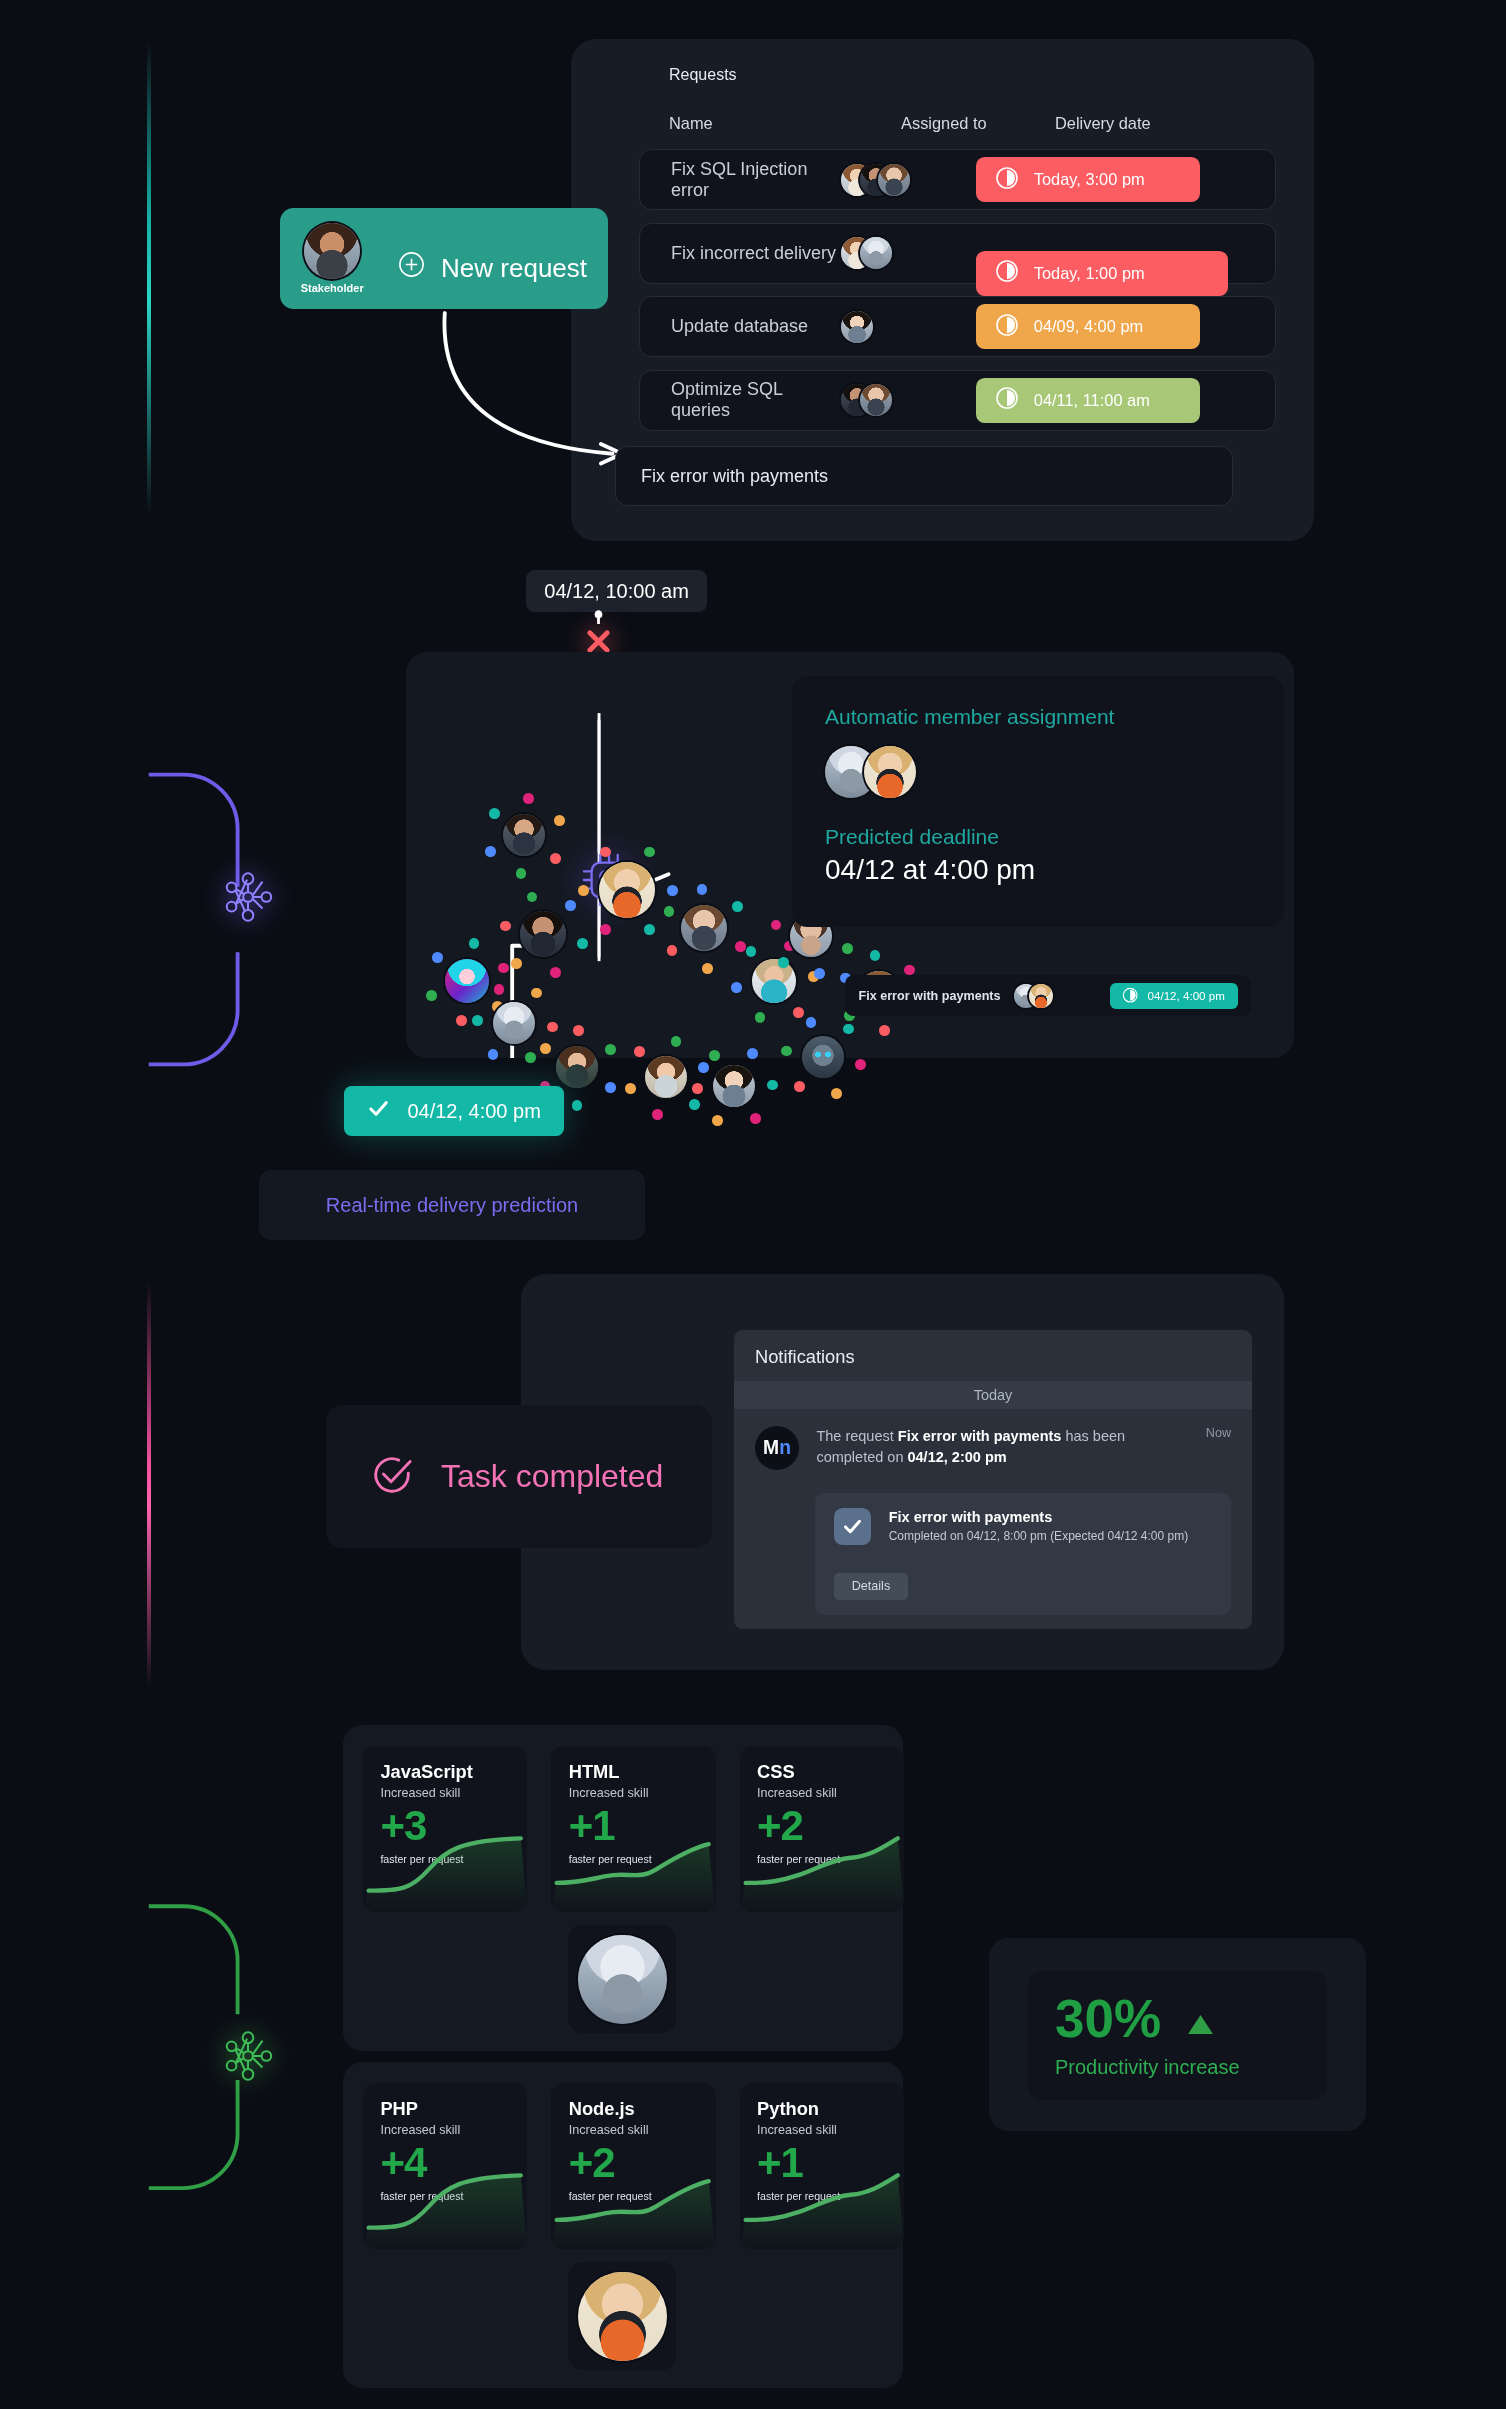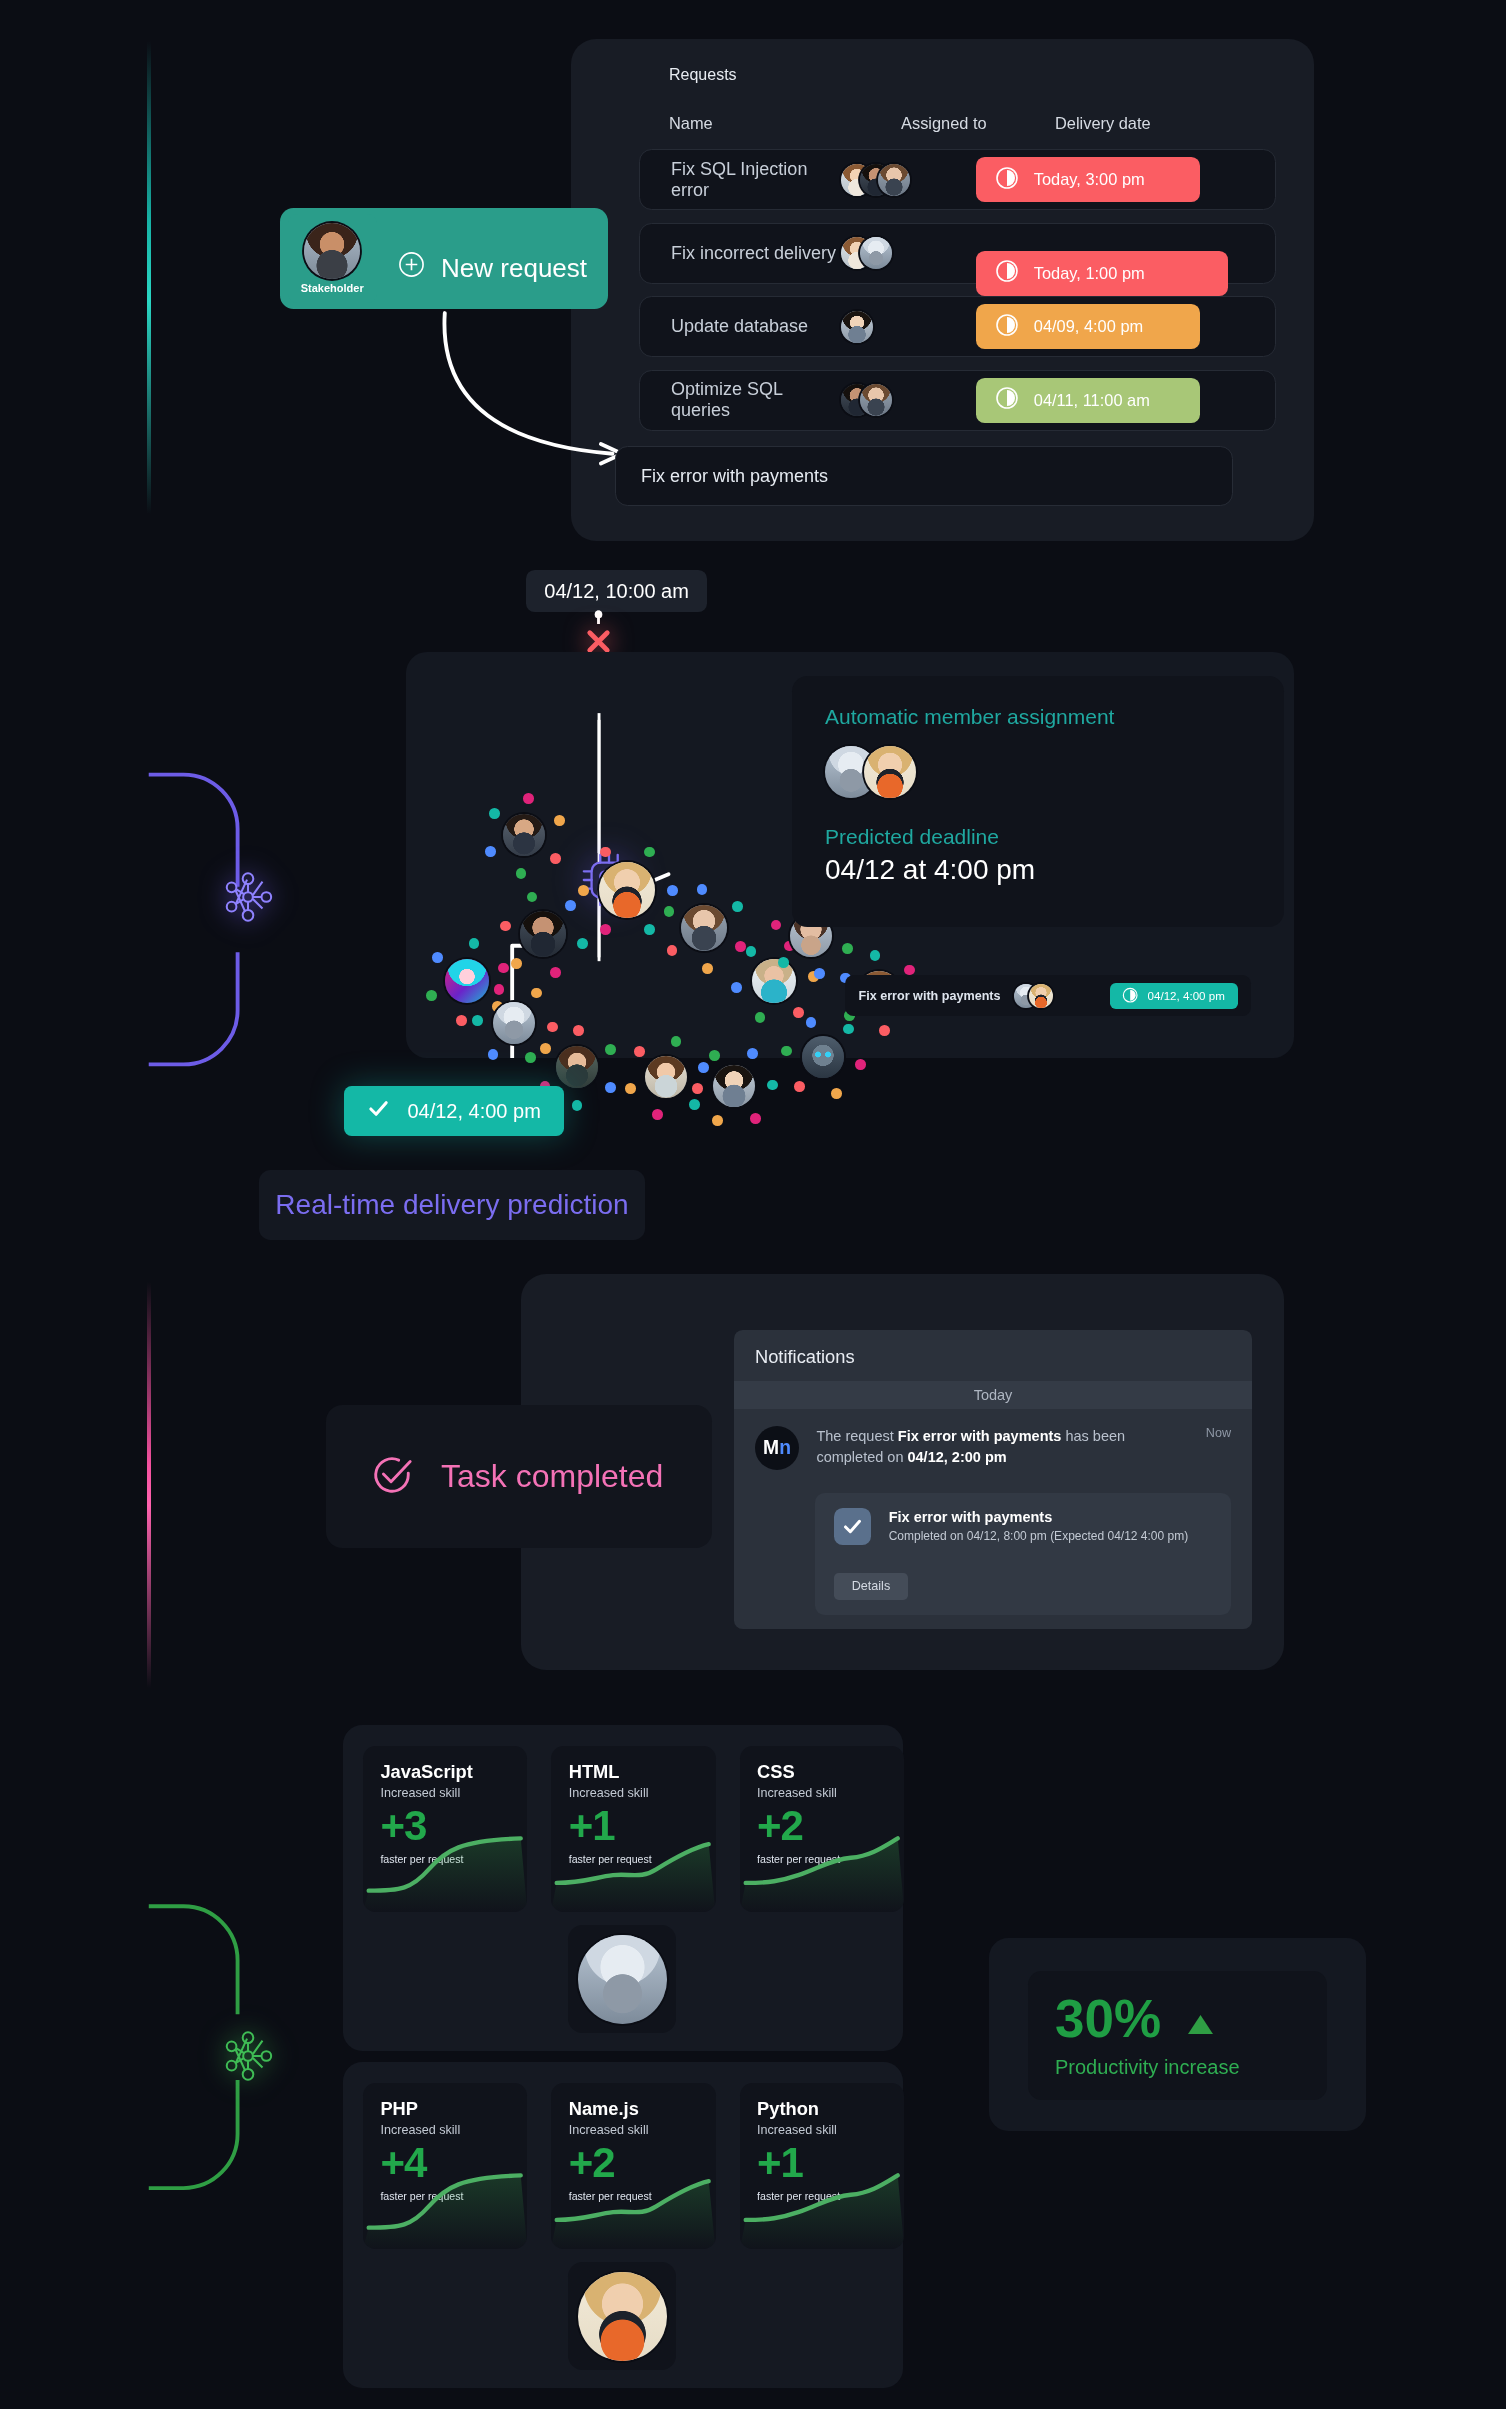--- a/index.html
+++ b/index.html
@@ -155,21 +155,21 @@
   .mini-row .t { font-size:12.6px; color:#dfe5ee; font-weight:bold; }
   .mini-badge { margin-left:auto; background:#14b8a6; border-radius:5.8px; height:26px;
      display:flex; align-items:center; gap:8.7px; padding:0 12.6px; font-size:11.6px; color:#fff;}
   .ok-chip {
     left:344px; top:1086px; background:#14b8a6; border-radius:7.7px;
     height:50px; display:flex; align-items:center; gap:17.4px; padding:0 23px;
     font-size:20px; color:#fff;
     box-shadow:0 0 33px rgba(20,184,166,.35);
   }
   .rtdp { left:259px; top:1170px; width:386px; height:70px; background:#141821; border-radius:11.6px;
-     display:flex; align-items:center; justify-content:center; font-size:28px; color:#7b6df0; }
+     display:flex; align-items:center; justify-content:center; font-size:20px; color:#7b6df0; }
 
   
   #notif-outer { left:521px; top:1274px; width:763px; height:396px; }
   #notif-panel { left:734px; top:1330px; width:518px; height:299px; background:#2b313b; border-radius:8.7px; overflow:hidden; }
   .notif-h { font-size:18.3px; color:#e9edf3; padding:16.4px 21px 12.6px; }
   .notif-today { background:#343b46; text-align:center; font-size:14.5px; color:#aeb6c2; padding:5.8px 0; }
   .notif-body { padding:17.4px 21px; display:flex; gap:17.4px; }
   .mn {
     width:44px;height:44px;border-radius:50%;background:#0c0f16;flex:none;
     display:flex;align-items:center;justify-content:center;font-size:19.3px;font-weight:bold;
@@ -713,21 +713,21 @@
           <linearGradient id="sg3" x1="0" y1="0" x2="0" y2="1">
         <stop offset="0" stop-color="#3fbc55" stop-opacity=".22"></stop>
             <stop offset="1" stop-color="#3fbc55" stop-opacity="0"></stop>
       </linearGradient>
         </defs>
       <path d="M6 74 C40 74, 52 72, 70 52 C88 32, 104 22, 168 20 L175 96 L0 96 Z" fill="url(#sg3)" stroke="none"></path>
       <path d="M6 74 C40 74, 52 72, 70 52 C88 32, 104 22, 168 20" fill="none" stroke="#4caf63" stroke-width="4.5" stroke-linecap="round"></path>
     </svg>
   </div>
     <div class="skill-card">
-    <div class="sk-name">Name.js</div>
+    <div class="sk-name">Node.js</div>
     <div class="sk-sub">Increased skill</div>
     <div class="sk-val">+2</div>
     <div class="sk-fpr">faster per request</div>
     <svg class="spark" viewBox="0 0 175 96" preserveAspectRatio="none">
       <defs>
           <linearGradient id="sg4" x1="0" y1="0" x2="0" y2="1">
         <stop offset="0" stop-color="#3fbc55" stop-opacity=".22"></stop>
             <stop offset="1" stop-color="#3fbc55" stop-opacity="0"></stop>
       </linearGradient>
         </defs>

